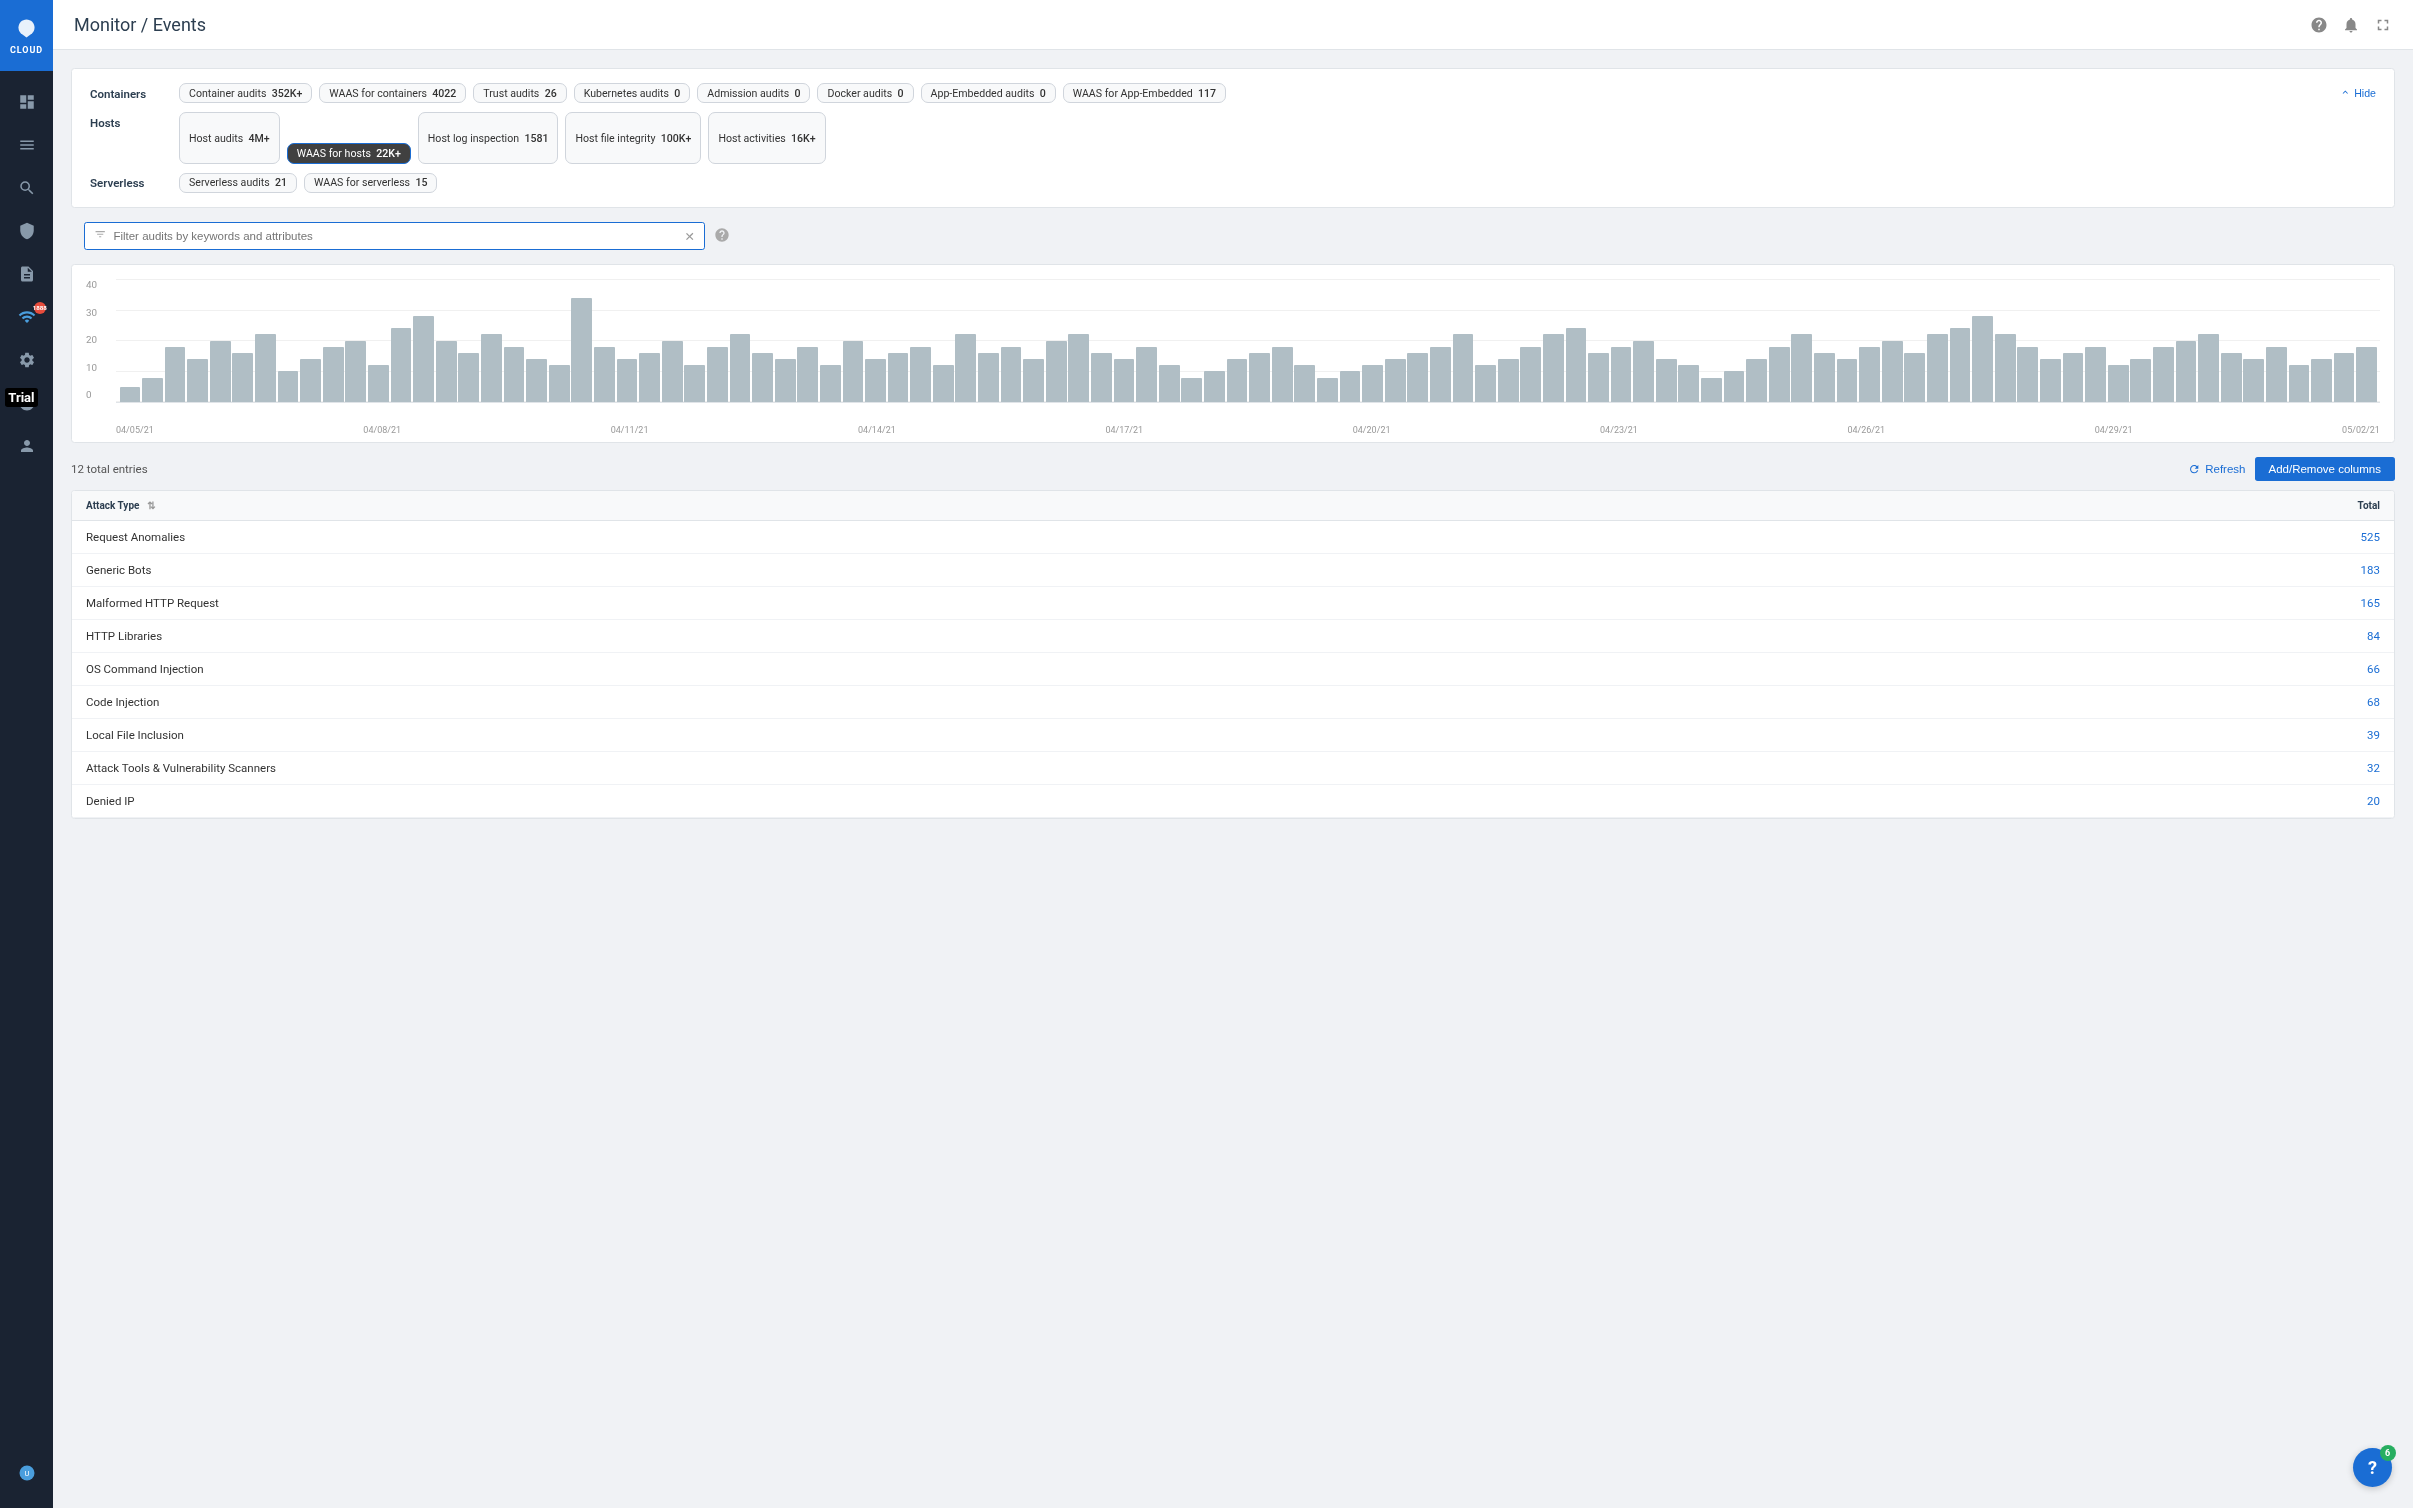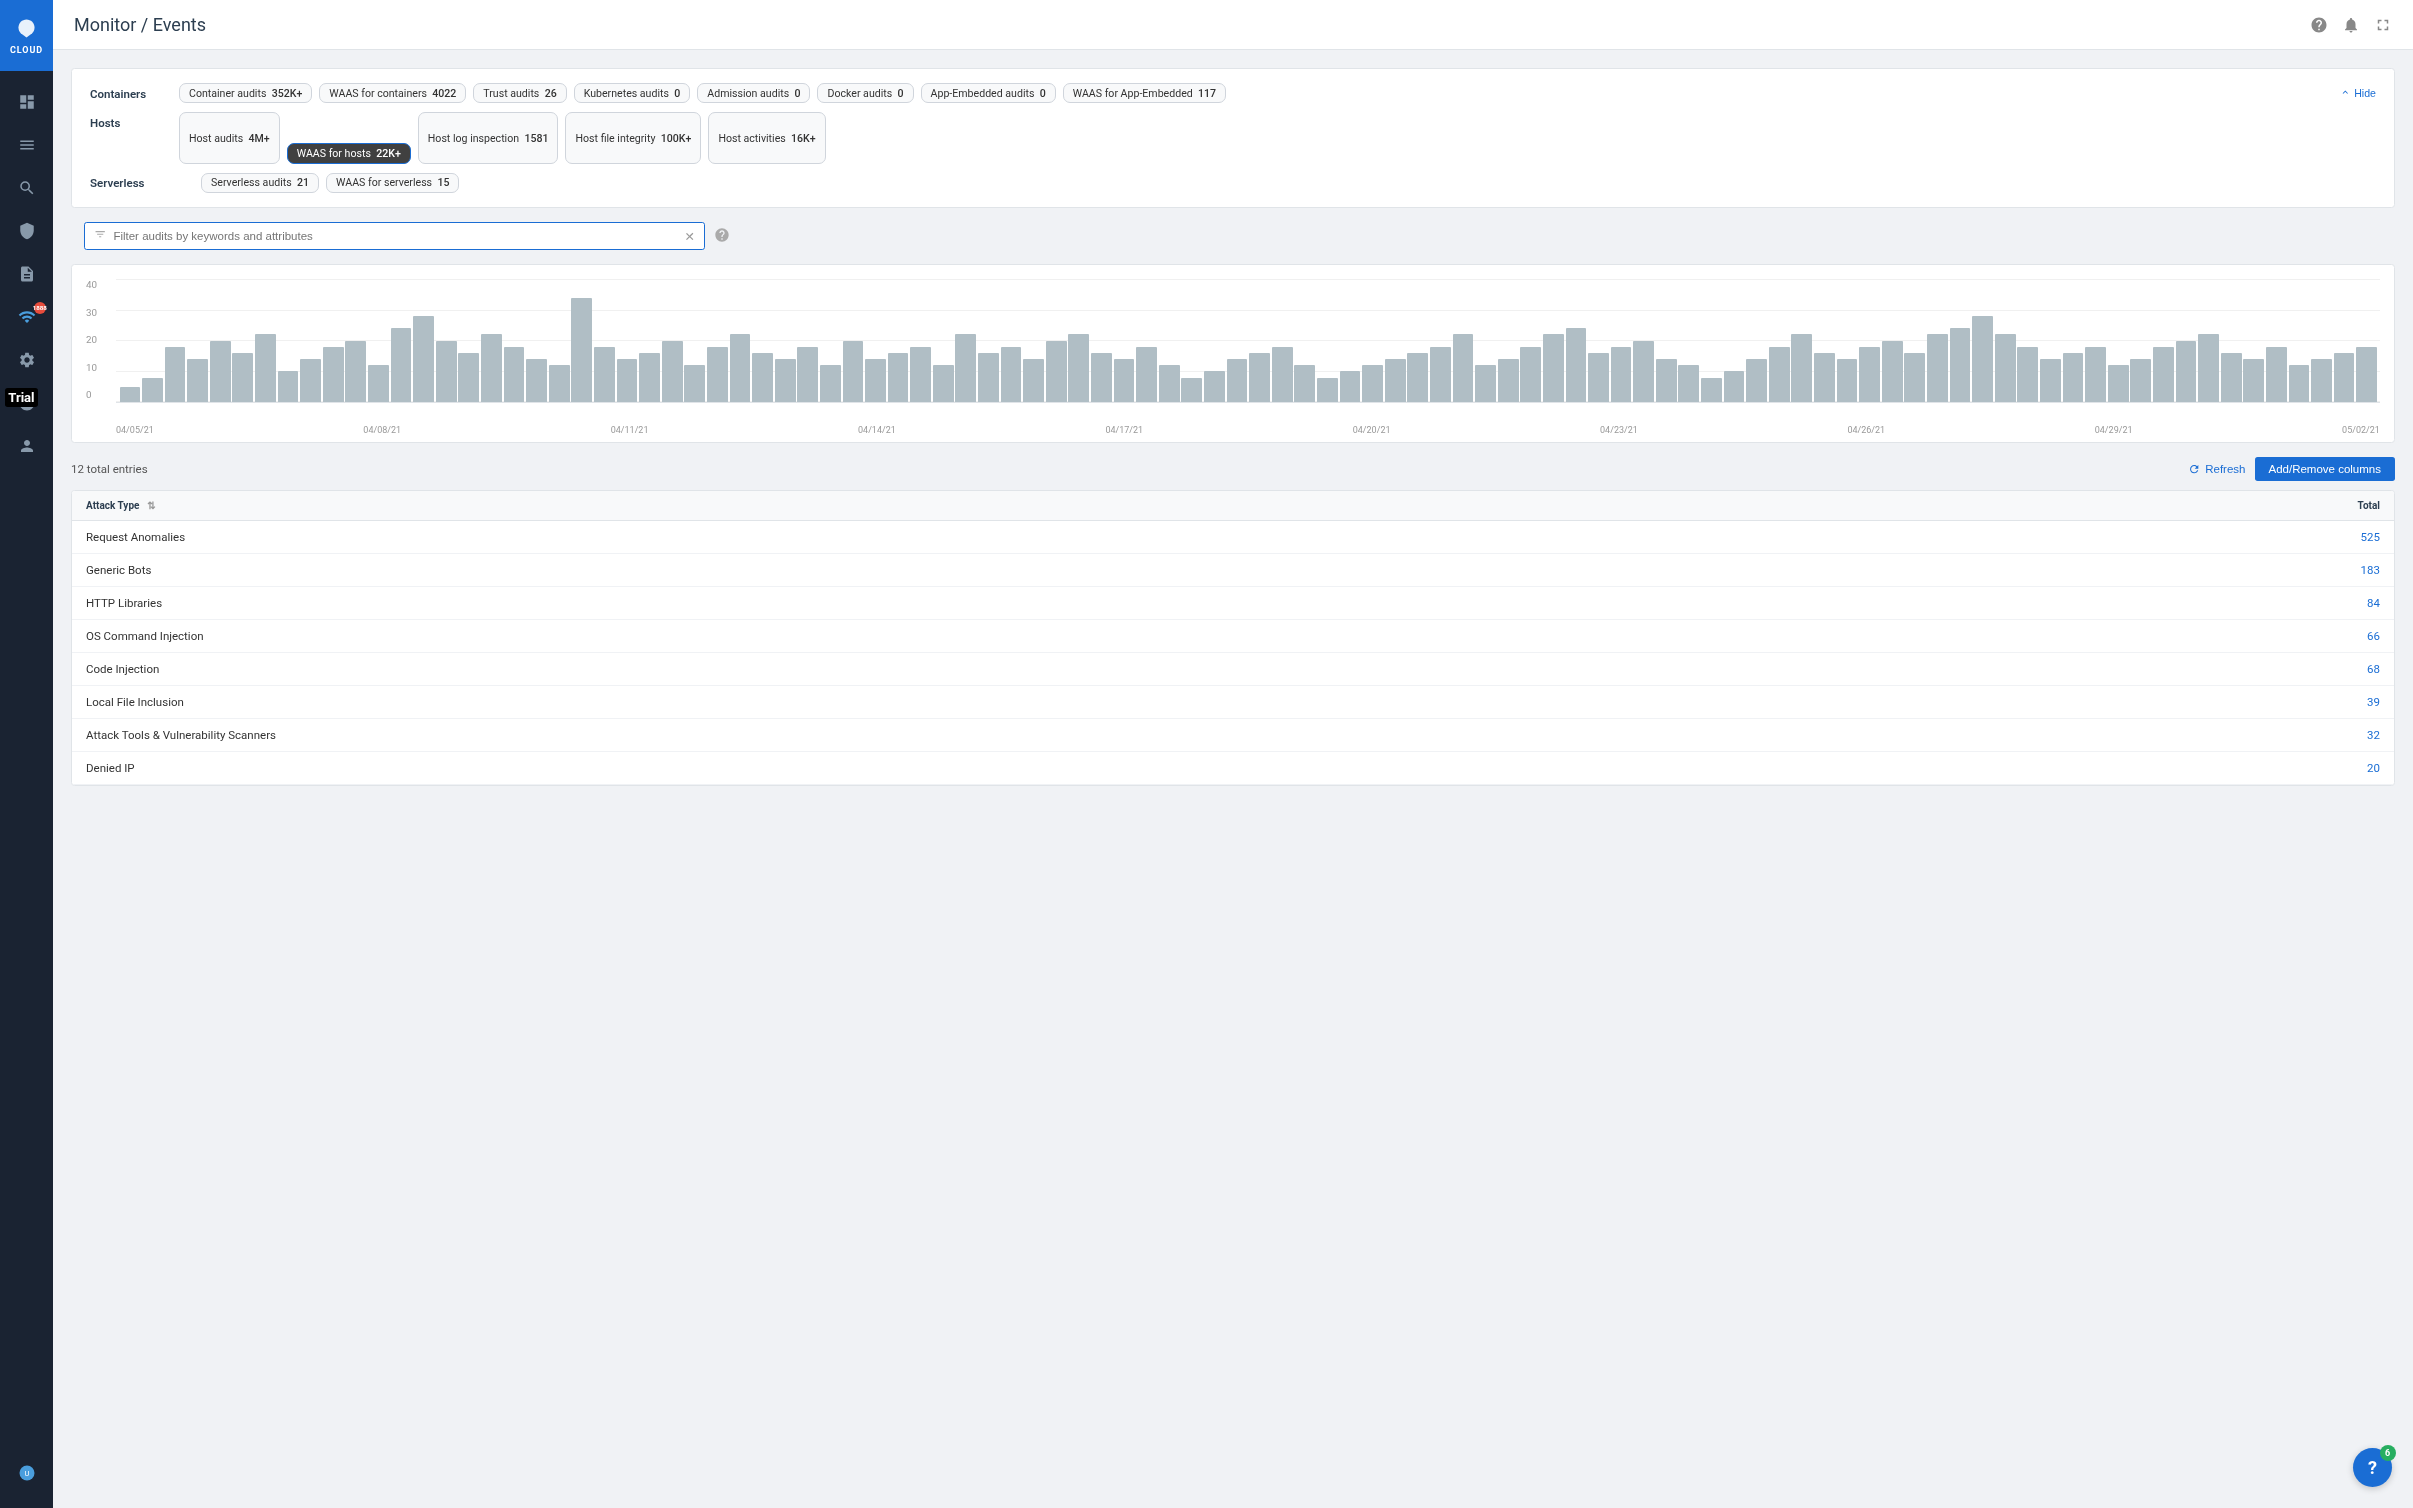--- a/index.html
+++ b/index.html
@@ -131,21 +131,21 @@
       border: 0.9px solid #e0e4e8;
       border-radius: 3.5px;
       padding: 14px 18px;
       margin-bottom: 14px;
     }
     .filter-row {
       display: flex;
       align-items: flex-start;
       margin-bottom: 9px;
     }
-    .filter-row:last-child { margin-bottom: 0; gap: 22px; }
+    .filter-row:last-child { margin-bottom: 0; }
     .filter-label {
       font-weight: 600;
       color: #2c3e50;
       min-width: 89px;
       padding-top: 3.5px;
       font-size: 11.5px;
     }
     .filter-tags {
       display: flex;
       flex-wrap: wrap;
@@ -719,20 +719,24 @@
         <tbody id="table-body">
             <tr>
       <td>Request Anomalies</td>
       <td class="right link">525</td>
     </tr>
             <tr>
       <td>Generic Bots</td>
       <td class="right link">183</td>
     </tr>
             <tr>
+      <td>Malformed HTTP Request</td>
+      <td class="right link">165</td>
+    </tr>
+            <tr>
       <td>HTTP Libraries</td>
       <td class="right link">84</td>
     </tr>
             <tr>
       <td>OS Command Injection</td>
       <td class="right link">66</td>
     </tr>
             <tr>
       <td>Code Injection</td>
       <td class="right link">68</td>

